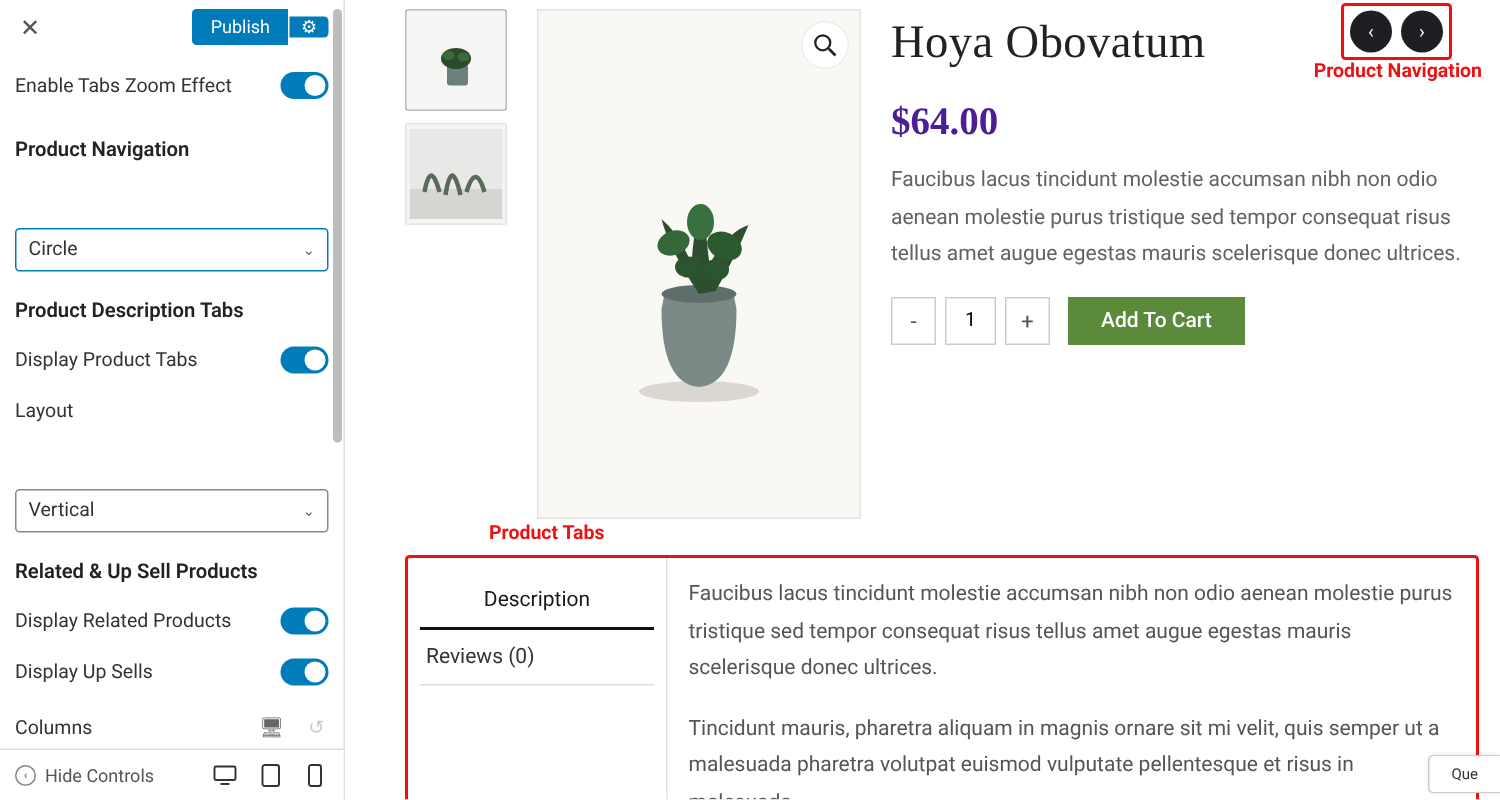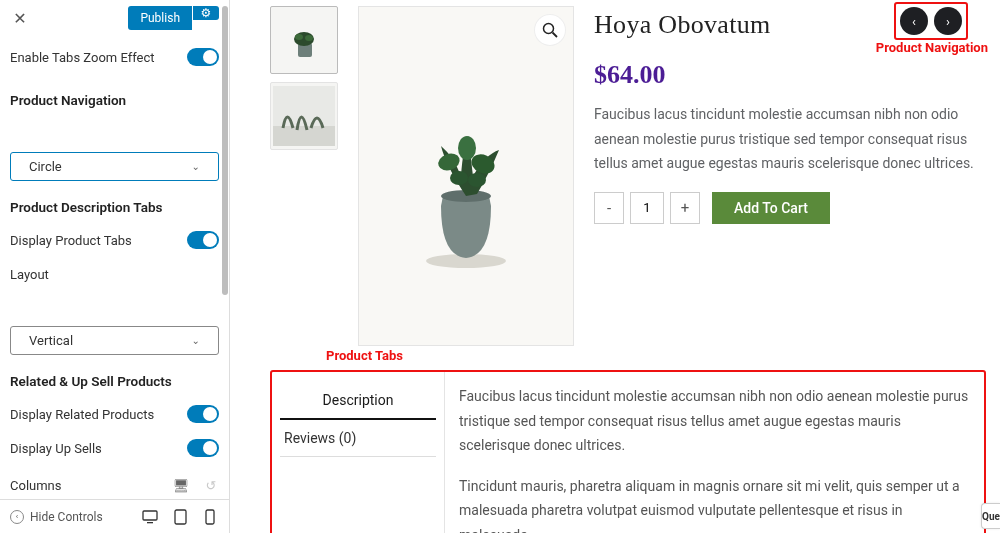--- a/index.html
+++ b/index.html
@@ -3,29 +3,29 @@
   <meta charset="utf-8">
   <style>
     * { margin:0; padding:0; box-sizing:border-box; font-family:-apple-system,BlinkMacSystemFont,"Segoe UI",Roboto,sans-serif; }
     body { width:1000px; height:533px; overflow:hidden; background:#fff; display:flex; position:relative; }
     
     .sidebar { width:230px; height:100%; background:#fff; border-right:1px solid #ddd; position:relative; display:flex; flex-direction:column; }
     .sidebar-scroll { flex:1; overflow:hidden; position:relative; }
     .sidebar-inner { position:absolute; top:0; left:0; right:0; padding:10px 10px 0 10px; }
     .side-top { display:flex; align-items:center; justify-content:space-between; padding:0 0 8px; margin:-4px 0 2px; }
     .close-x { width:20px; height:20px; display:flex; align-items:center; justify-content:center; color:#555; cursor:pointer; font-size:16px; }
-    .pub-group { display:flex; align-items:flex-start;padding-left:12px; }
+    .pub-group { display:flex; align-items:center;padding-left:12px; }
     .pub-btn { background:#007cba; color:#fff; border:none; padding:5px 12px; font-size:12px; border-radius:3px 0 0 3px; cursor:pointer; }
     .pub-gear { background:#007cba; color:#fff; border:none; width:26px; display:flex; align-items:center; justify-content:center; border-radius:0 3px 3px 0; margin-left:1px; cursor:pointer; font-size:12px; }
     .row { display:flex; align-items:center; justify-content:space-between; padding:8px 0; font-size:13px; color:#333; }
     .row-label { flex:1; }
     .toggle { width:32px; height:18px; border-radius:9px; background:#007cba; position:relative; cursor:pointer; flex-shrink:0; }
     .toggle::after { content:""; position:absolute; right:2px; top:2px; width:14px; height:14px; background:#fff; border-radius:50%; }
     .sect-title { font-size:13.5px; font-weight:600; color:#222; margin:18px 0 8px; }
-    .select-box { border:1px solid #007cba; border-radius:3px; padding:6px 18px; font-size:13px; color:#333; display:flex; align-items:center; justify-content:space-between; cursor:pointer; background:#fff;margin-top:44px; }
+    .select-box { border:1px solid #007cba; border-radius:3px; padding:6px 8px; font-size:13px; color:#333; display:flex; align-items:center; justify-content:space-between; cursor:pointer; background:#fff;margin-top:44px; }
     .select-box.plain { border-color:#888;gap:40px; }
     .chev { font-size:10px; color:#666; }
     .sub-label { font-size:13px; color:#333; margin:10px 0 6px; }
     .icon-row { display:flex; gap:14px; align-items:center; }
     .ic { width:16px; height:16px; color:#666; display:inline-flex; align-items:center; justify-content:center; font-size:13px; }
     .slider-row { display:flex; align-items:center; gap:10px; margin-top:6px; }
     .slider { flex:1; height:4px; background:linear-gradient(to right,#007cba 0 70%,#ccc 70% 100%); border-radius:2px; position:relative; }
     .slider-thumb { position:absolute; left:68%; top:50%; transform:translate(-50%,-50%); width:12px; height:12px; background:#007cba; border-radius:50%; }
     .num-in { width:40px; height:26px; border:1px solid #888; border-radius:2px; text-align:center; font-size:13px; }
     .sidebar-foot { height:34px; border-top:1px solid #ddd; display:flex; align-items:center; justify-content:space-between; padding:0 10px; background:#fff; }
@@ -37,40 +37,40 @@
     
     .preview { flex:1; height:100%; position:relative; background:#fff; overflow:hidden; }
     .prev-inner { position:absolute; top:0; left:0; right:0; padding:4px 14px 0 40px; }
     .prod-top { display:flex; gap:20px; align-items:flex-start; }
     .thumbcol { width:68px; display:flex; flex-direction:column; gap:8px; margin-top:2px; }
     .thumb { width:68px; height:68px; border:1px solid #e3e3e3; border-radius:2px; overflow:hidden; background:#f5f5f3; display:flex; align-items:center; justify-content:center; cursor:pointer; }
     .thumb.sel { border-color:#bbb; }
     .mainimg { width:216px; height:340px; border:1px solid #e4e4e4; background:#f9f8f5; position:relative; display:flex; align-items:center; justify-content:center; margin-top:2px; }
     .mag { position:absolute; top:8px; right:8px; width:30px; height:30px; border-radius:50%; background:#fff; display:flex; align-items:center; justify-content:center; box-shadow:0 0 0 1px #eee; cursor:pointer; }
     .info { flex:1; padding-top:6px; position:relative; }
-    .ptitle { font-family:"Times New Roman",serif; font-size:26px; color:#222; font-weight:500; letter-spacing:.3px; }
+    .ptitle { font-family:"Times New Roman",serif; font-size:31px; color:#222; font-weight:500; letter-spacing:.3px; }
     .prodnav { position:absolute; top:-2px; right:18px; display:flex; gap:6px; padding:3px 4px; border:2px solid #e11; border-radius:3px; }
     .navcirc { width:28px; height:28px; border-radius:50%; background:#1e1f23; color:#fff; display:flex; align-items:center; justify-content:center; font-size:13px; cursor:pointer; }
     .navlabel { position:absolute; top:36px; right:-2px; font-size:13px; font-weight:700; color:#e11; white-space:nowrap; }
     .price { font-size:26px; font-weight:700; color:#4c1d95; margin:20px 0 12px; font-family:"Times New Roman",serif; }
     .desc { font-size:14px; color:#606265; line-height:1.75; margin-bottom:16px; }
     .cart-row { display:flex; gap:6px; align-items:stretch; margin-top:6px; }
     .qtybtn { width:30px; height:32px; border:1px solid #ccc; background:#fff; display:flex; align-items:center; justify-content:center; font-size:15px; color:#555; cursor:pointer; }
     .qtyin { width:34px; height:32px; border:1px solid #ccc; text-align:center; font-size:13px; }
     .addcart { background:#5a8a3a; color:#fff; border:none; padding:0 22px; font-size:14px; font-weight:500; cursor:pointer; height:32px; margin-left:6px; }
     
     .tabs-wrap { margin-top:24px; position:relative; }
     .tabs-callout { position:absolute; top:-22px; left:56px; color:#e11; font-weight:700; font-size:13px; }
     .tabs-box { border:2px solid #e11; border-radius:3px; padding:0 0 10px 0; display:flex; min-height:135px; }
     .tabs-side { width:172px; padding:10px 8px; }
     .tab-item { padding:10px 4px; font-size:14px; color:#333; border-bottom:1px solid #ddd; cursor:pointer; }
     .tab-item.active { font-weight:400; color:#1a1a1a; border-bottom:2px solid #111;text-align:center; }
     .tabs-content { flex:1; padding:12px 14px; font-size:14px; color:#555; line-height:1.75; border-left:1px solid #e4e4e4; }
     
-    .quebox { position:absolute; right:0; bottom:4px; width:19px; height:26px; background:#fff; border:1px solid #ccc; border-right:none; border-radius:4px 0 0 4px; display:flex; align-items:center; justify-content:center; font-size:10px; font-weight:700; color:#333; box-shadow:0 0 3px rgba(0,0,0,.08); }
+    .quebox { position:absolute; right:0; bottom:4px; width:48px; height:26px; background:#fff; border:1px solid #ccc; border-right:none; border-radius:4px 0 0 4px; display:flex; align-items:center; justify-content:center; font-size:10px; font-weight:400; color:#333; box-shadow:0 0 3px rgba(0,0,0,.08); }
     
     .plant-sm, .plant-lg { display:block; }
   </style>
 </head>
 <body>
 
 <div class="sidebar">
   <div class="sidebar-scroll">
     <div class="sidebar-inner">
       <div class="side-top">

